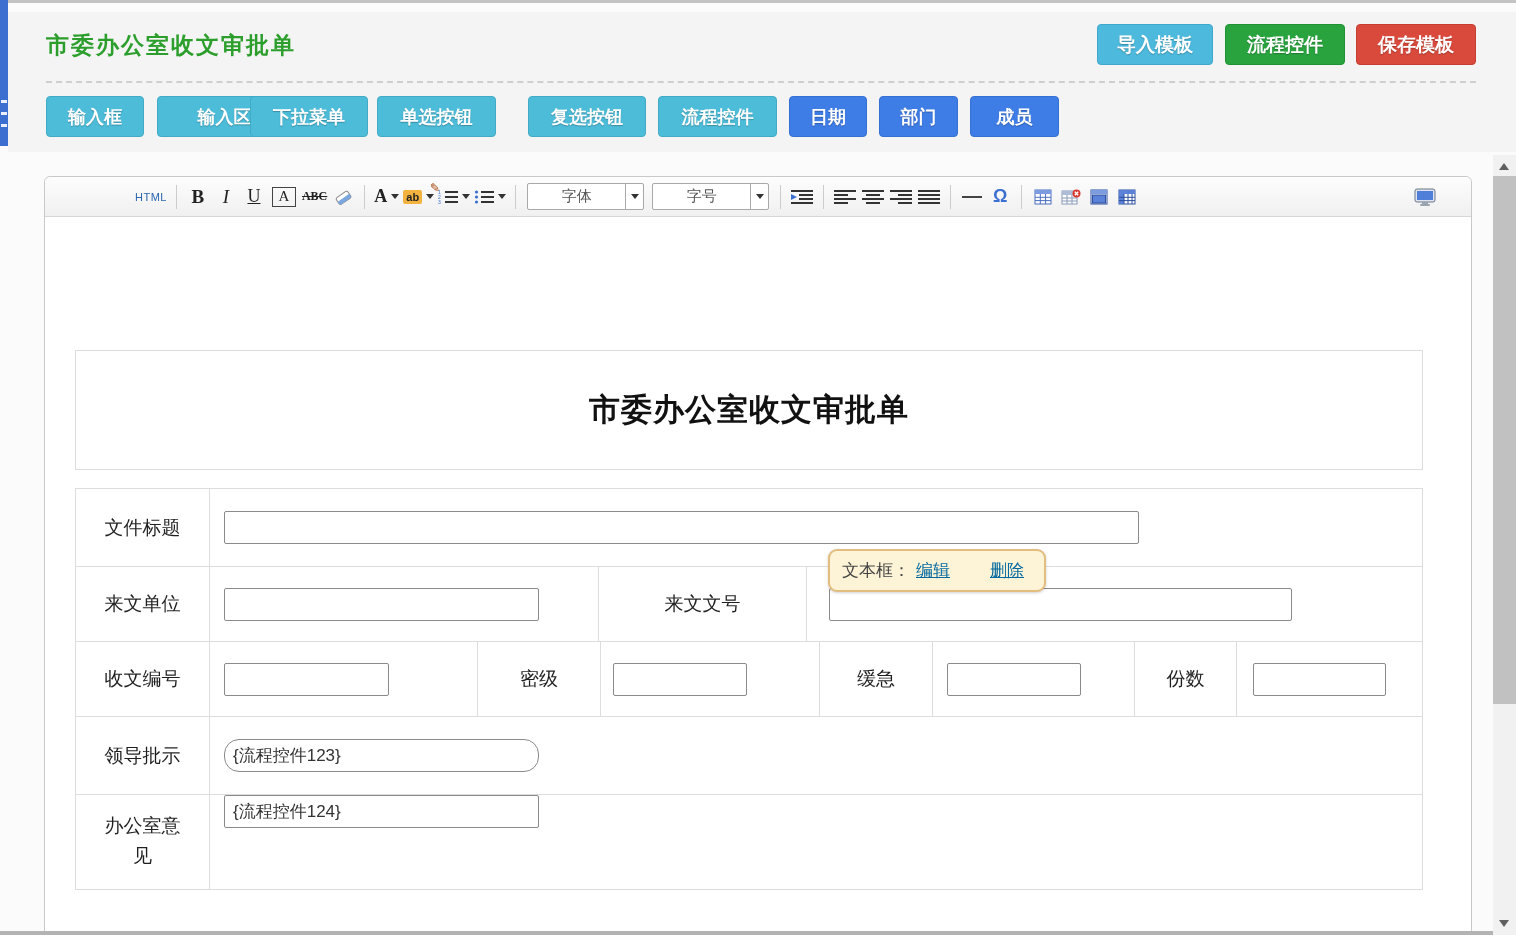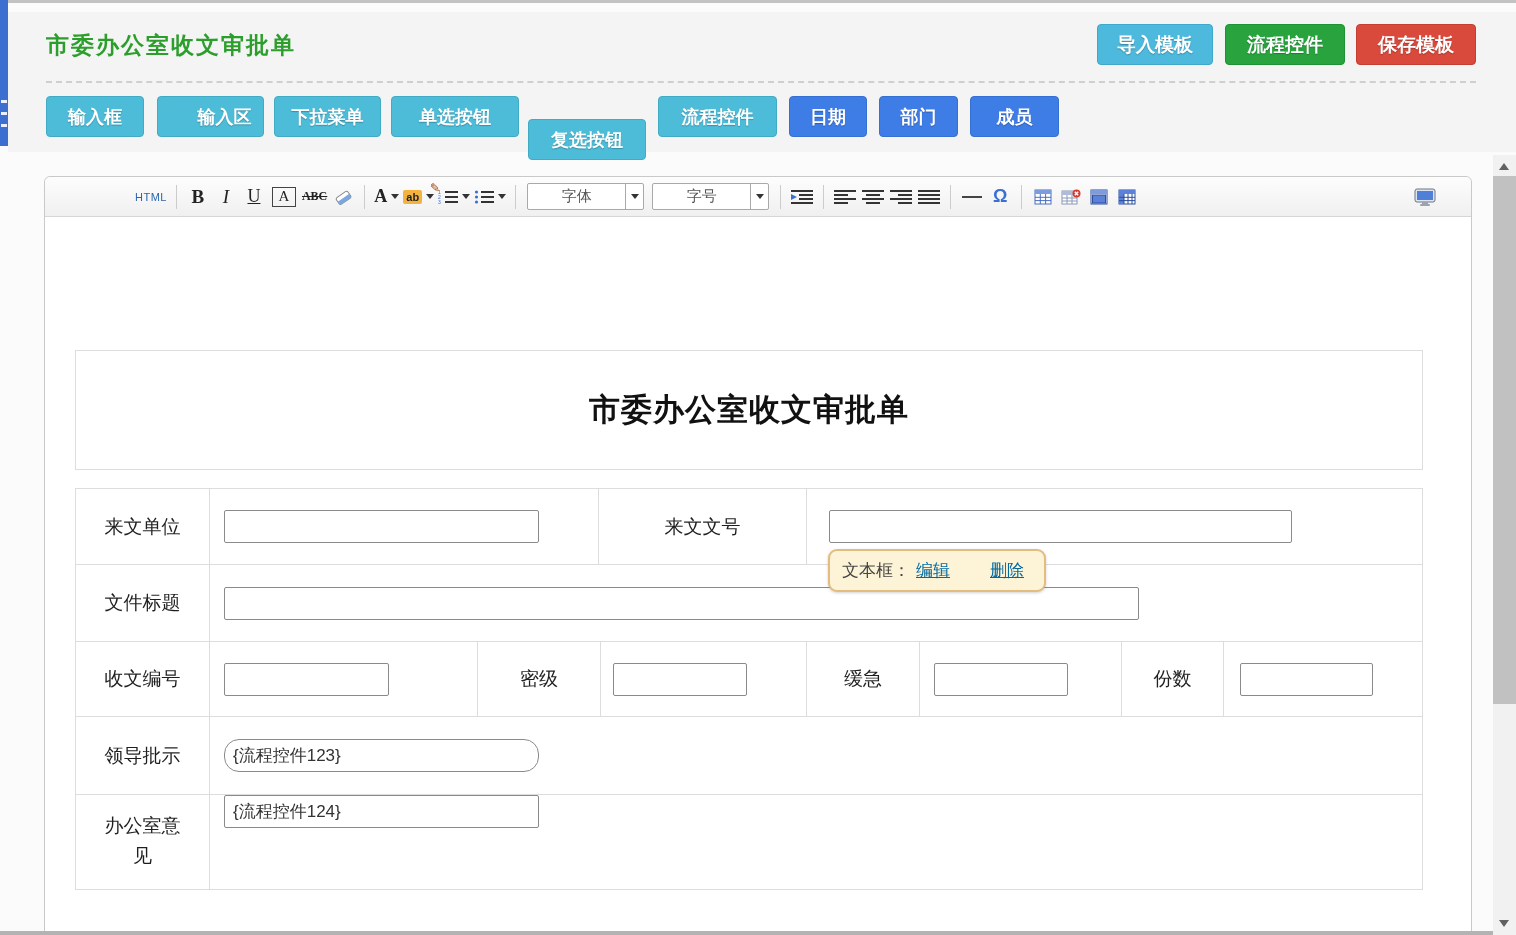--- a/index.html
+++ b/index.html
@@ -79,21 +79,21 @@
   .flabel { justify-content:center; font-size:19px; color:#1f1f1f; }
   .finput { height:33px; border:1px solid #8a8a8a; border-radius:2px; background:#fff;
     font-size:17px; color:#333; padding:0 8px; font-family:"Liberation Sans",sans-serif; }
 
   .r1 { height:75px; } .r2 { height:77px; } .r3 { height:75px; }
   .r4 { height:75px; } .r5 { height:78px; } .r6 { height:95px; }
   .w-label { width:133px; flex:none; }
   .r1 .c2 { width:389px; flex:none; } .r1 .c3 { width:208px; flex:none; } .r1 .c4 { flex:1; }
   .wide { flex:1; }
   .r4 .c2 { width:268px; flex:none; } .r4 .c3 { width:123px; flex:none; }
-  .r4 .c4 { width:206px; flex:none; } .r4 .c5 { width:113px; flex:none; }
+  .r4 .c4 { width:206px; flex:none; } .r4 .c5 { width:113px; flex:none;margin-left:13px; }
   .r4 .c6 { width:202px; flex:none; } .r4 .c7 { width:102px; flex:none; } .r4 .c8 { flex:1; }
   .r6 .fcell { align-items:flex-start; }
   .r6 .flabel span { display:inline-block; width:84px; text-align:center; line-height:30px;
     margin-top:16px; }
 
   
   #tooltip { left:828px; top:549px; width:218px; height:43px; background:#fdf4d7;
     border:2px solid #e3bd7f; border-radius:9px; box-shadow:0 1px 3px rgba(0,0,0,.18);
     display:flex; align-items:center; padding:0 12px; z-index:20;
     font-family:"Liberation Serif",serif; font-size:17px; color:#444; }
@@ -117,23 +117,23 @@
   <div id="header" class="abs">
     <div id="header-title">市委办公室收文审批单</div>
     <div id="header-dash"></div>
 
     <div class="btn btn-action" id="btn-import">导入模板</div>
     <div class="btn btn-action" id="btn-preview">流程控件</div>
     <div class="btn btn-action" id="btn-save">保存模板</div>
 
     <div class="btn btn-tool tool-light" style="left:38px;  width:98px;">输入框</div>
     <div class="btn btn-tool tool-light" style="left:149px; width:107px;padding-left:28px;">输入区</div>
-    <div class="btn btn-tool tool-light" style="left:266px; width:107px;">下拉菜单</div>
-    <div class="btn btn-tool tool-light" style="left:383px; width:128px;">单选按钮</div>
-    <div class="btn btn-tool tool-light" style="left:520px; width:118px;margin-top:23px;">复选按钮</div>
+    <div class="btn btn-tool tool-light" style="left:242px; width:118px;">下拉菜单</div>
+    <div class="btn btn-tool tool-light" style="left:369px; width:119px;">单选按钮</div>
+    <div class="btn btn-tool tool-light" style="left:520px; width:118px;">复选按钮</div>
     <div class="btn btn-tool tool-light" style="left:650px; width:119px;">流程控件</div>
     <div class="btn btn-tool tool-primary" style="left:781px; width:78px;">日期</div>
     <div class="btn btn-tool tool-primary" style="left:871px; width:79px;">部门</div>
     <div class="btn btn-tool tool-primary" style="left:962px; width:89px;">成员</div>
   </div>
 
   <div id="top-line" class="abs"></div>
   <div id="left-strip" class="abs">
     <span class="mark" style="top:100px;"></span>
     <span class="mark" style="top:112px;"></span>
@@ -293,36 +293,36 @@
             <rect x="6" y="16" width="10" height="2" rx="1" fill="#9aa3b0"></rect>
           </svg>
       </span>
     </div>
 
     <div id="title-box">
       <span id="form-title">市委办公室收文审批单</span>
     </div>
 
     <div id="ftable">
+      <div class="frow r2">
+        <div class="fcell flabel w-label">文件标题</div>
+        <div class="fcell wide">
+          <input class="finput" style="margin-left: 14px; width: 915px;">
+        </div>
+      </div>
       <div class="frow r1">
         <div class="fcell flabel w-label">来文单位</div>
         <div class="fcell c2">
           <input class="finput" style="margin-left: 14px; width: 315px;">
         </div>
         <div class="fcell flabel c3">来文文号</div>
         <div class="fcell c4">
           <input class="finput" style="margin-left: 22px; width: 463px;">
         </div>
       </div>
-      <div class="frow r2">
-        <div class="fcell flabel w-label">文件标题</div>
-        <div class="fcell wide">
-          <input class="finput" style="margin-left: 14px; width: 915px;">
-        </div>
-      </div>
       <div class="frow r4">
         <div class="fcell flabel w-label">收文编号</div>
         <div class="fcell c2">
           <input class="finput" style="margin-left: 14px; width: 165px;">
         </div>
         <div class="fcell flabel c3">密级</div>
         <div class="fcell c4">
           <input class="finput" style="margin-left: 12px; width: 134px;">
         </div>
         <div class="fcell flabel c5">缓急</div>

